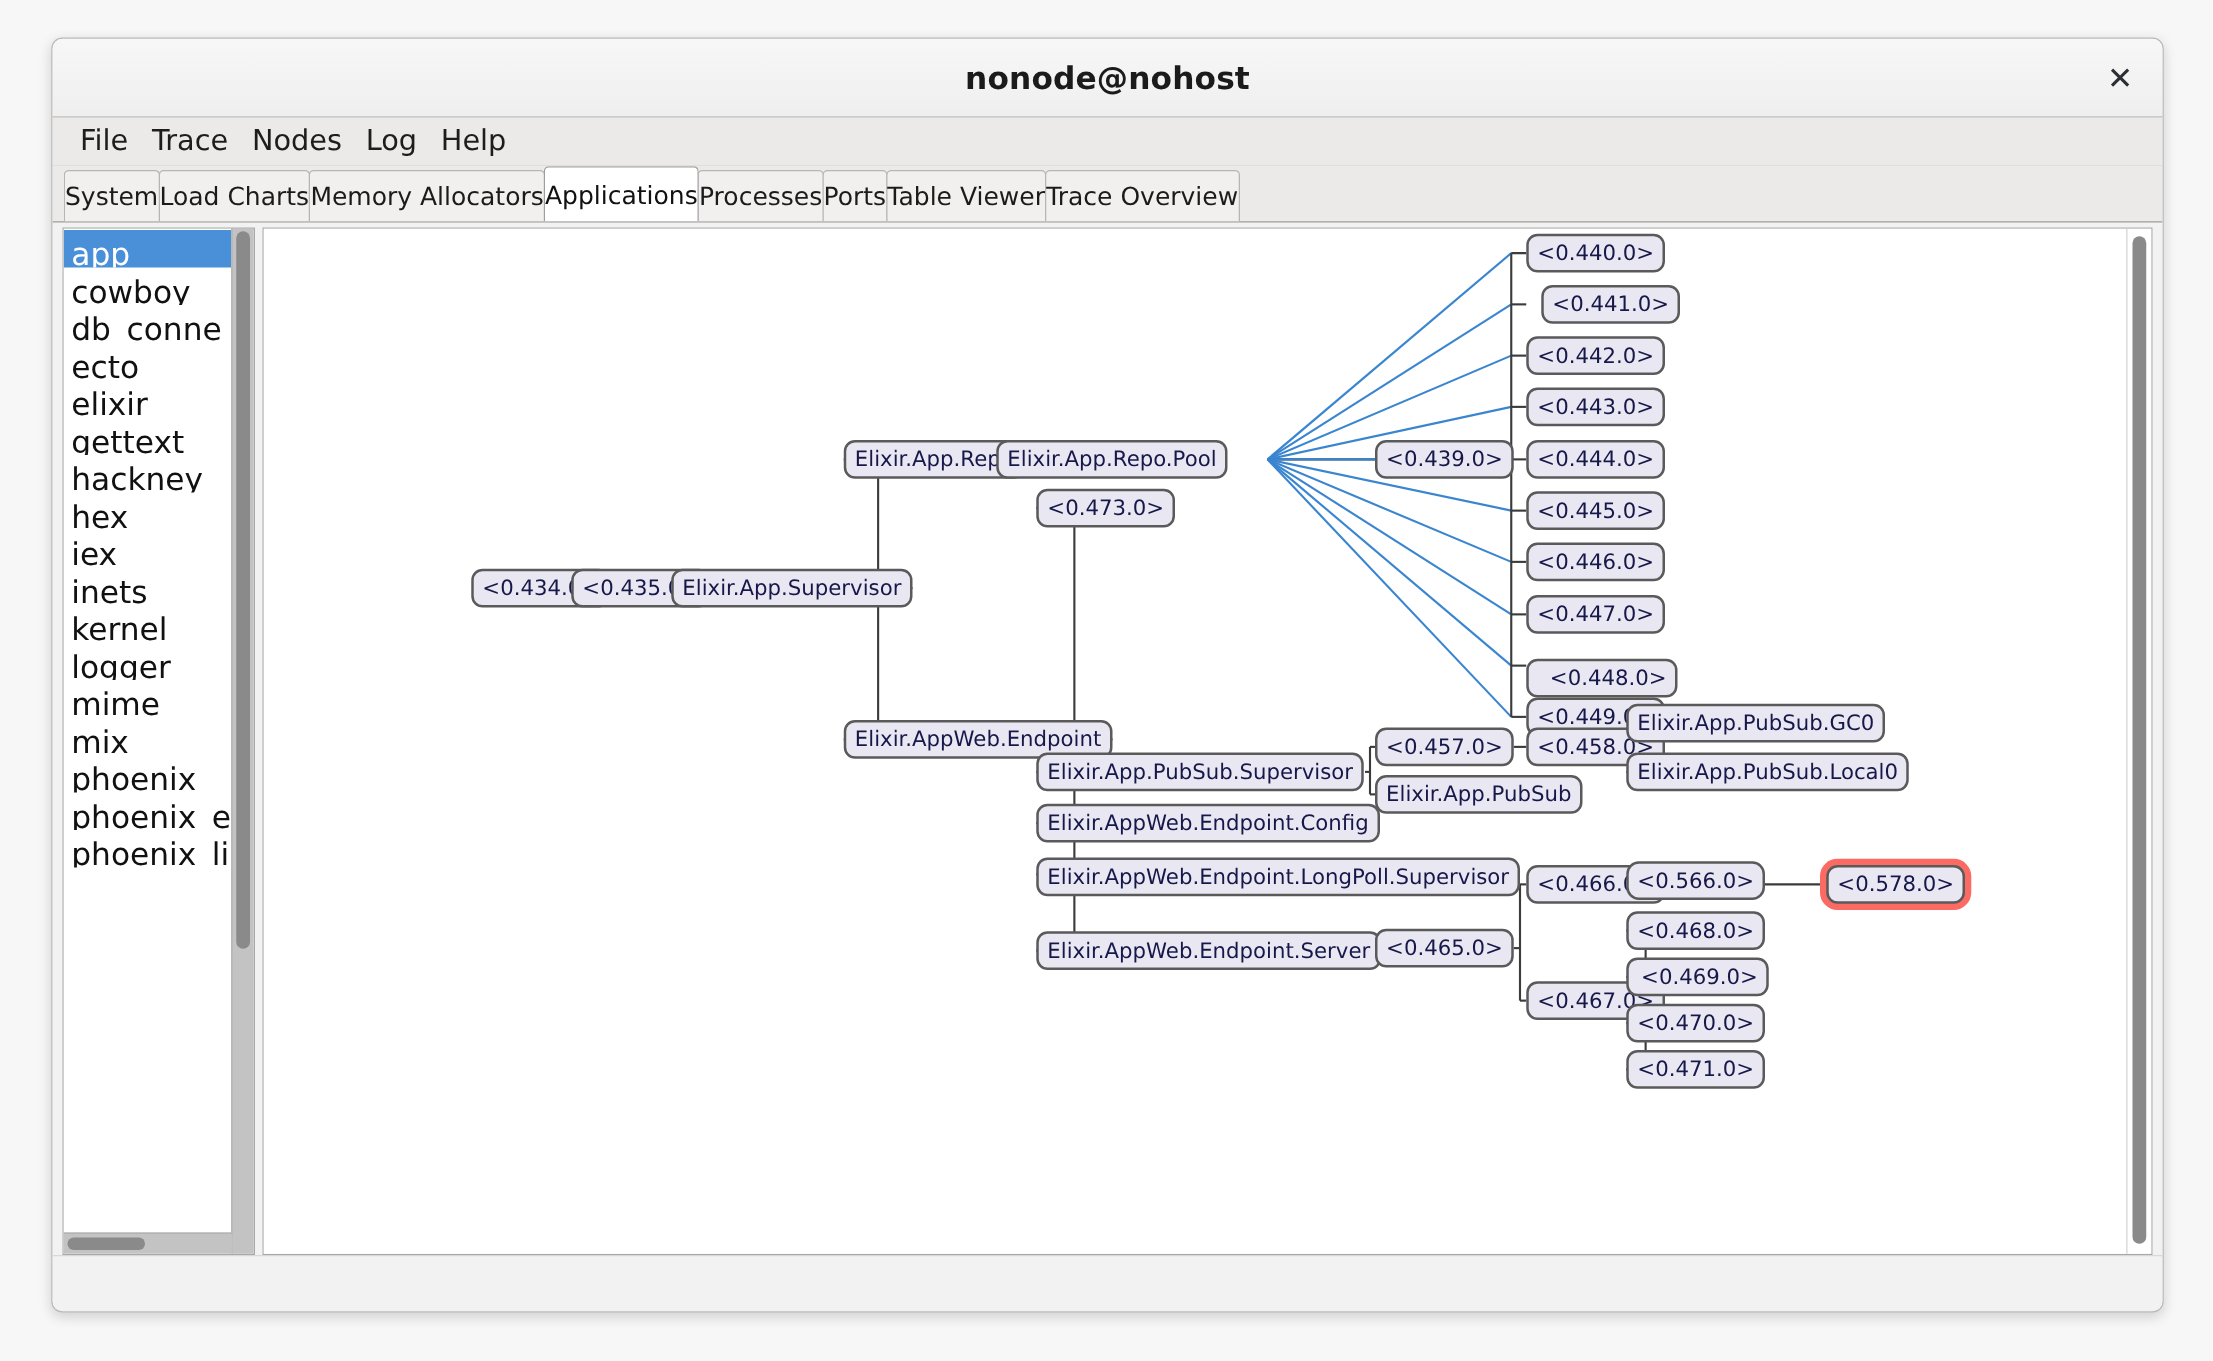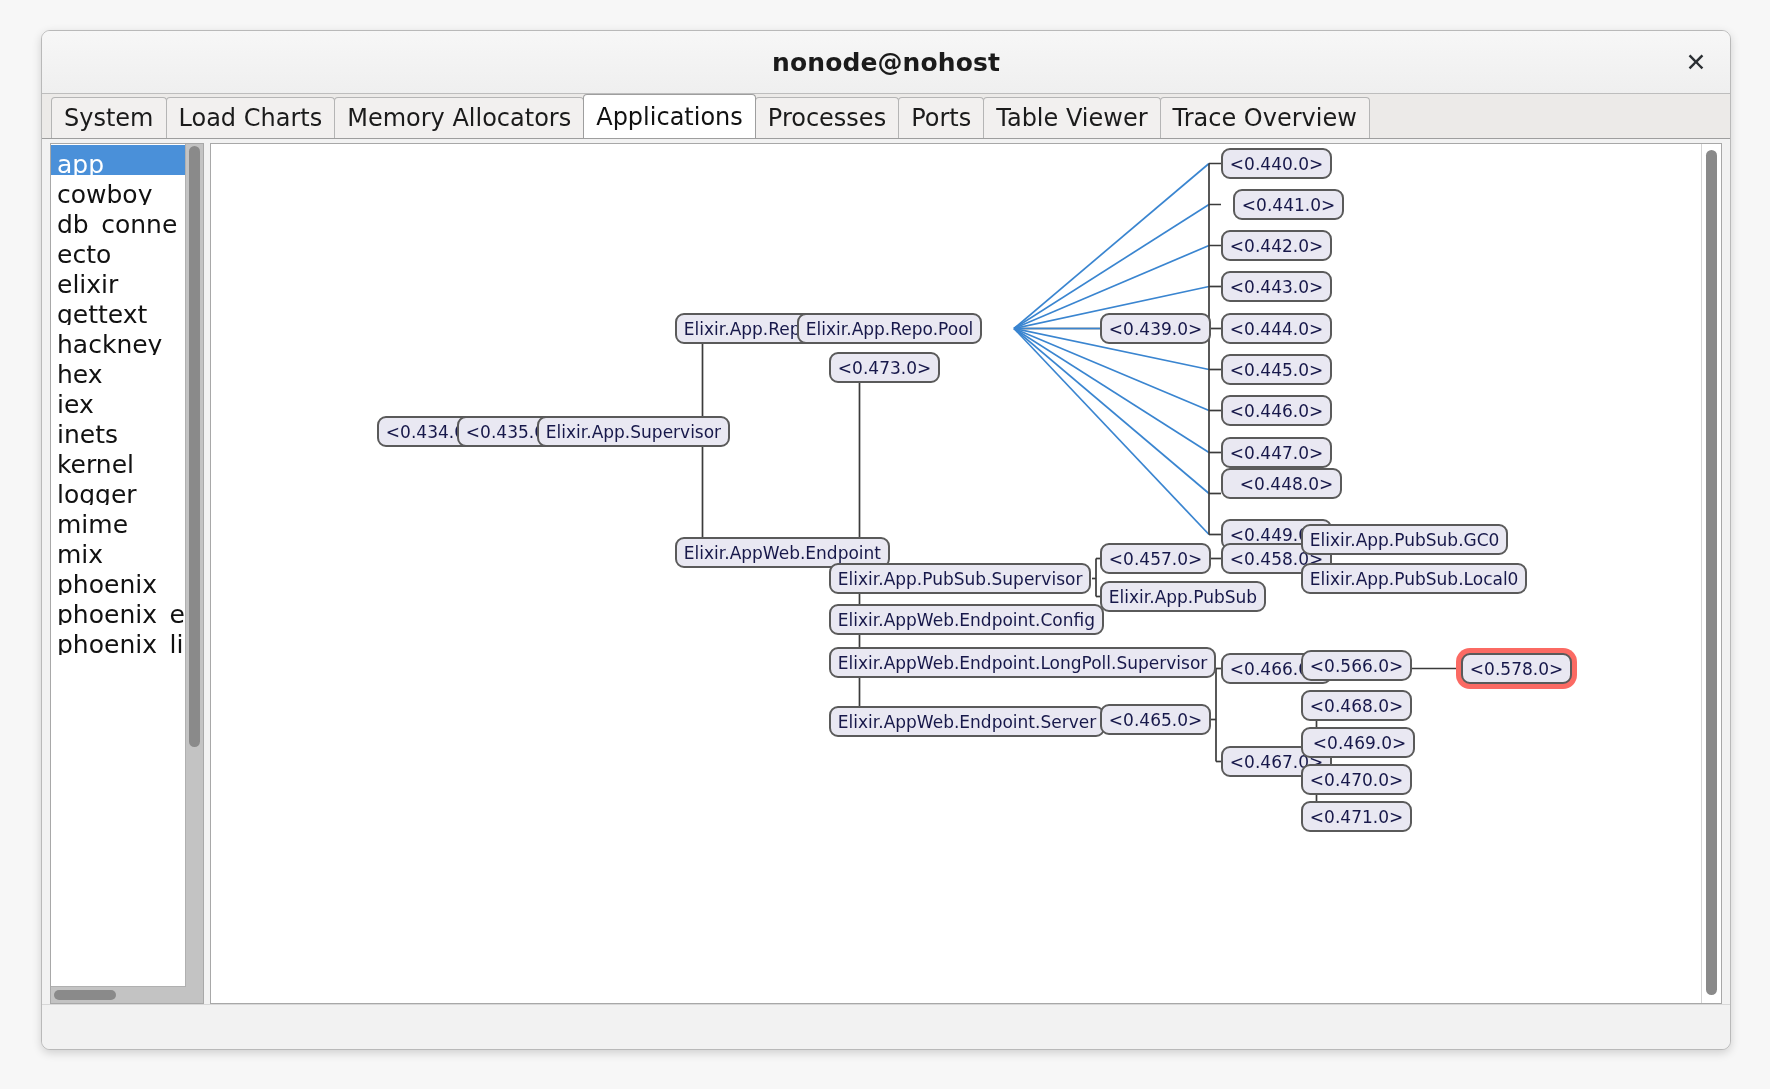--- a/index.html
+++ b/index.html
@@ -44,22 +44,22 @@
   }
   
   .tabbar{
     flex:0 0 44px;height:44px;background:#eceae8;
     display:flex;align-items:flex-end;padding-left:9px;
     border-bottom:1px solid #9e9e9e;position:relative;
   }
   .tab{
     height:41px;box-sizing:border-box;
     display:flex;align-items:center;
-    padding:0 12px;
-    font-size:24px;color:#1b1b1b;
+    padding:0 0;
+    font-size:20px;color:#1b1b1b;
     background:#f2f0ef;
     border:1px solid #b5b5b5;border-bottom:none;
     border-radius:4px 4px 0 0;
     margin-right:-1px;cursor:pointer;white-space:nowrap;
   }
   .tab.active{
     background:#ffffff;color:#111;height:44px;
     border-color:#9e9e9e;position:relative;z-index:3;
   }
   
@@ -139,20 +139,27 @@
 </head>
 <body>
 
 <div class="window">
 
   <div class="titlebar">
     <div class="title">nonode@nohost</div>
     <div class="close-btn">✕</div>
   </div>
 
+  <div class="menubar">
+    <div class="menu-item">File</div>
+    <div class="menu-item">Trace</div>
+    <div class="menu-item">Nodes</div>
+    <div class="menu-item">Log</div>
+    <div class="menu-item">Help</div>
+  </div>
 
   <div class="tabbar">
     <div class="tab">System</div>
     <div class="tab">Load Charts</div>
     <div class="tab">Memory Allocators</div>
     <div class="tab active">Applications</div>
     <div class="tab">Processes</div>
     <div class="tab">Ports</div>
     <div class="tab">Table Viewer</div>
     <div class="tab">Trace Overview</div>
@@ -289,21 +296,21 @@
           </div>
           <div class="node" style="left: 1010px; top: 210px;">
             <span>&lt;0.445.0&gt;</span>
           </div>
           <div class="node" style="left: 1010px; top: 251px;">
             <span>&lt;0.446.0&gt;</span>
           </div>
           <div class="node" style="left: 1010px; top: 293px;">
             <span>&lt;0.447.0&gt;</span>
           </div>
-          <div class="node" style="left: 1010px; top: 324px; padding-left: 17px;">
+          <div class="node" style="left: 1010px; top: 344px; padding-left: 17px;">
             <span>&lt;0.448.0&gt;</span>
           </div>
           <div class="node" style="left: 1010px; top: 375px;">
             <span>&lt;0.449.0&gt;</span>
           </div>
           <div class="node" style="left: 464px; top: 393px;">
             <span>Elixir.AppWeb.Endpoint</span>
           </div>
           <div class="node" style="left: 618px; top: 460px;">
             <span>Elixir.AppWeb.Endpoint.Config</span>

